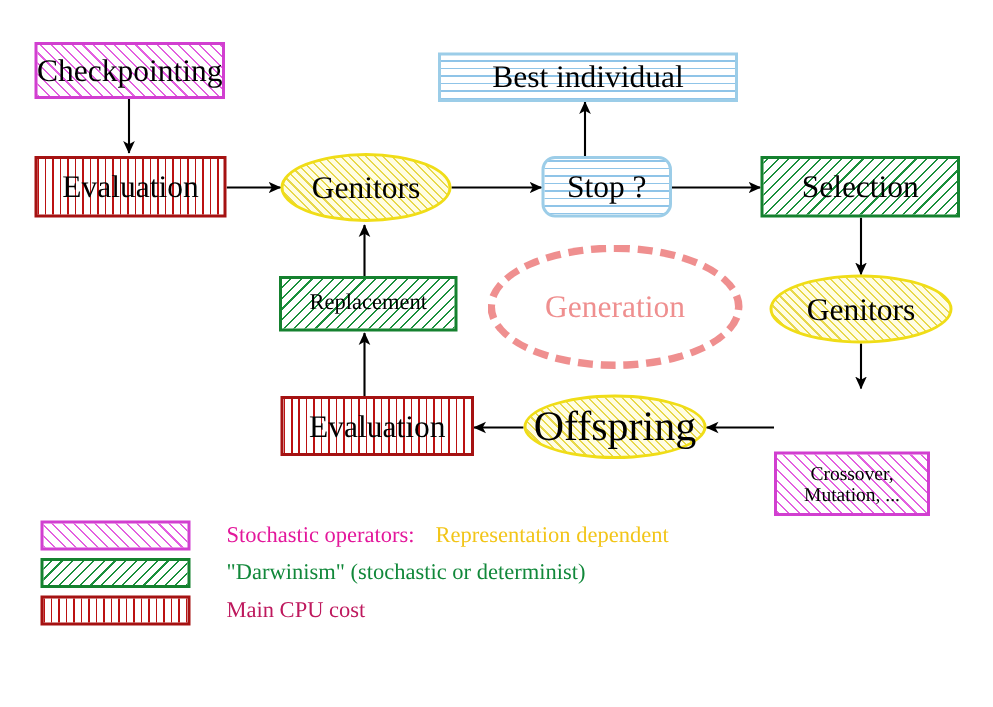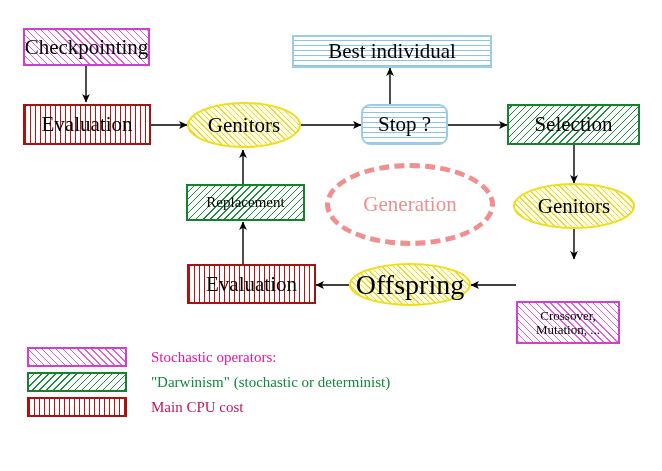--- a/index.html
+++ b/index.html
@@ -187,20 +187,21 @@
 
   <div class="gen-ellipse" style="left:325px; top:163px; width:170px; height:83px; font-size:21px;align-items:center;">
     <span>Generation</span>
   </div>
 
   <div id="legend">
 
     <div class="legend-row" style="left:27px; top:347px;">
       <div class="legend-swatch hatch-magenta"></div>
       <div class="legend-text c-magenta">Stochastic operators:</div>
+      <div class="legend-text c-gold" style="margin-left:14px;">Representation dependent</div>
     </div>
 
     <div class="legend-row" style="left:27px; top:372px;">
       <div class="legend-swatch hatch-green"></div>
       <div class="legend-text c-green">"Darwinism" (stochastic or determinist)</div>
     </div>
 
     <div class="legend-row" style="left:27px; top:397px;">
       <div class="legend-swatch hatch-red"></div>
       <div class="legend-text c-red">Main CPU cost</div>

